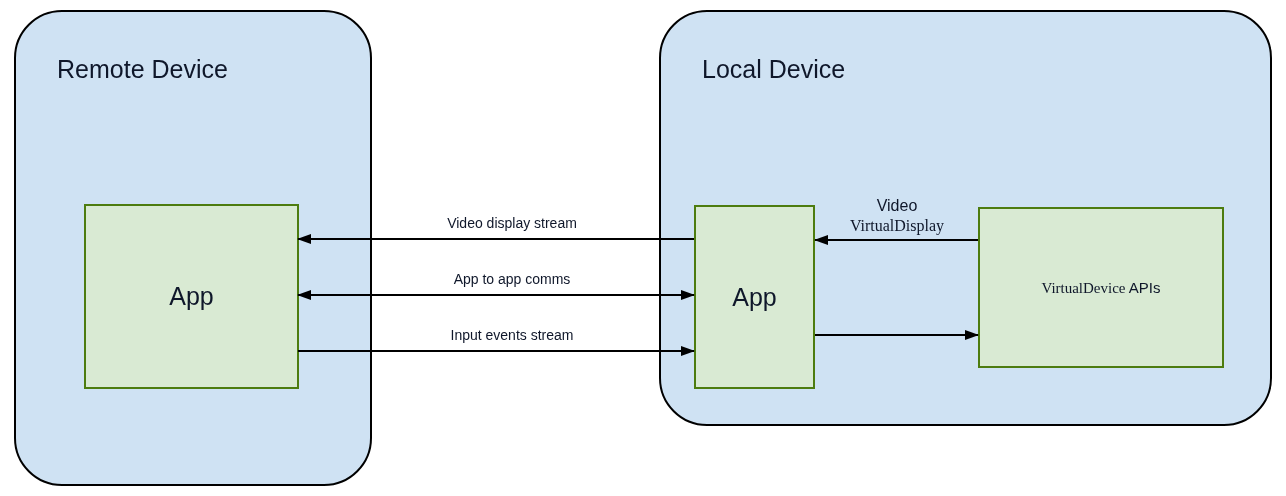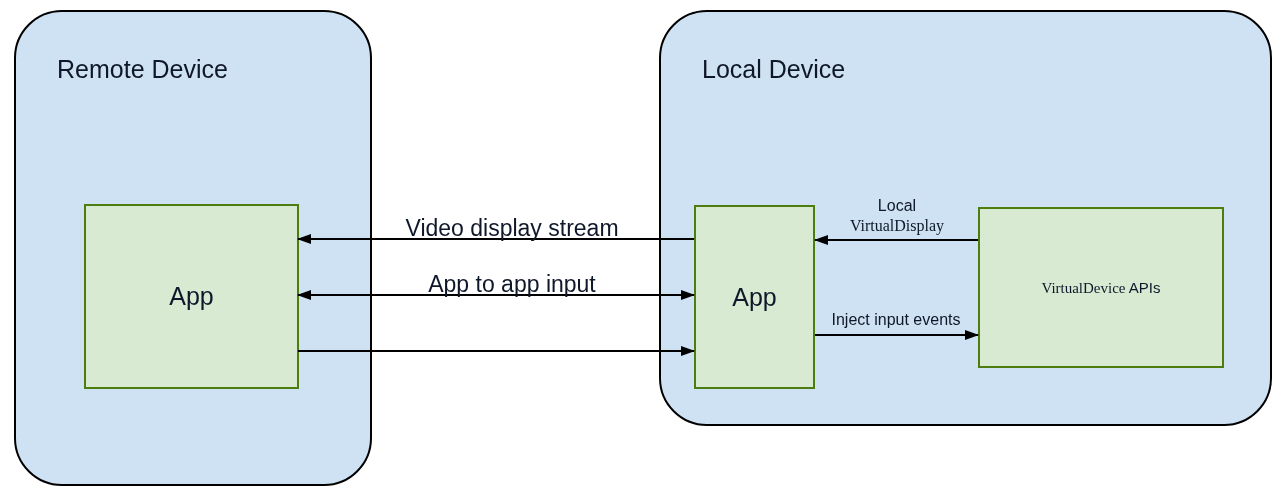--- a/index.html
+++ b/index.html
@@ -54,21 +54,21 @@
     top: -6px;
     border-top: 5px solid transparent;
     border-bottom: 5px solid transparent;
   }
   .head-left  { left: -1px;  border-right: 14px solid #000; }
   .head-right { right: -1px; border-left: 14px solid #000; }
   .arrow-label {
     position: absolute;
     transform: translateX(-50%);
     white-space: nowrap;
-    font-size: 23px;
+    font-size: 14px;
     text-align: center;
   }
   .arrow-label-small { font-size: 16px; line-height: 20px; }
   .lbl-video  { left: 512px; top: 215px; }
   .lbl-comms  { left: 512px; top: 271px; }
   .lbl-input  { left: 512px; top: 327px; }
   .lbl-grant  { left: 897px; top: 196px; }
   .lbl-inject { left: 896px; top: 310px; }
   .arr-video  { left: 298px; top: 238px; width: 396px; }
   .arr-comms  { left: 298px; top: 294px; width: 396px; }
@@ -102,32 +102,32 @@
 
   <div class="arrow arr-video">
     <div class="head head-left"></div>
   </div>
   <div class="arrow-label lbl-video">Video display stream</div>
 
   <div class="arrow arr-comms">
     <div class="head head-left"></div>
     <div class="head head-right"></div>
   </div>
-  <div class="arrow-label lbl-comms">App to app input</div>
+  <div class="arrow-label lbl-comms">App to app comms</div>
 
   <div class="arrow arr-input">
     <div class="head head-right"></div>
   </div>
+  <div class="arrow-label lbl-input">Input events stream</div>
 
   <div class="arrow arr-grant">
     <div class="head head-left"></div>
   </div>
   <div class="arrow-label arrow-label-small lbl-grant">
-    <div>Local</div>
+    <div>Video</div>
     <div class="mono">VirtualDisplay</div>
   </div>
 
   <div class="arrow arr-inject">
     <div class="head head-right"></div>
   </div>
-  <div class="arrow-label arrow-label-small lbl-inject">Inject input events</div>
 
 </div>
 
 </body></html>

